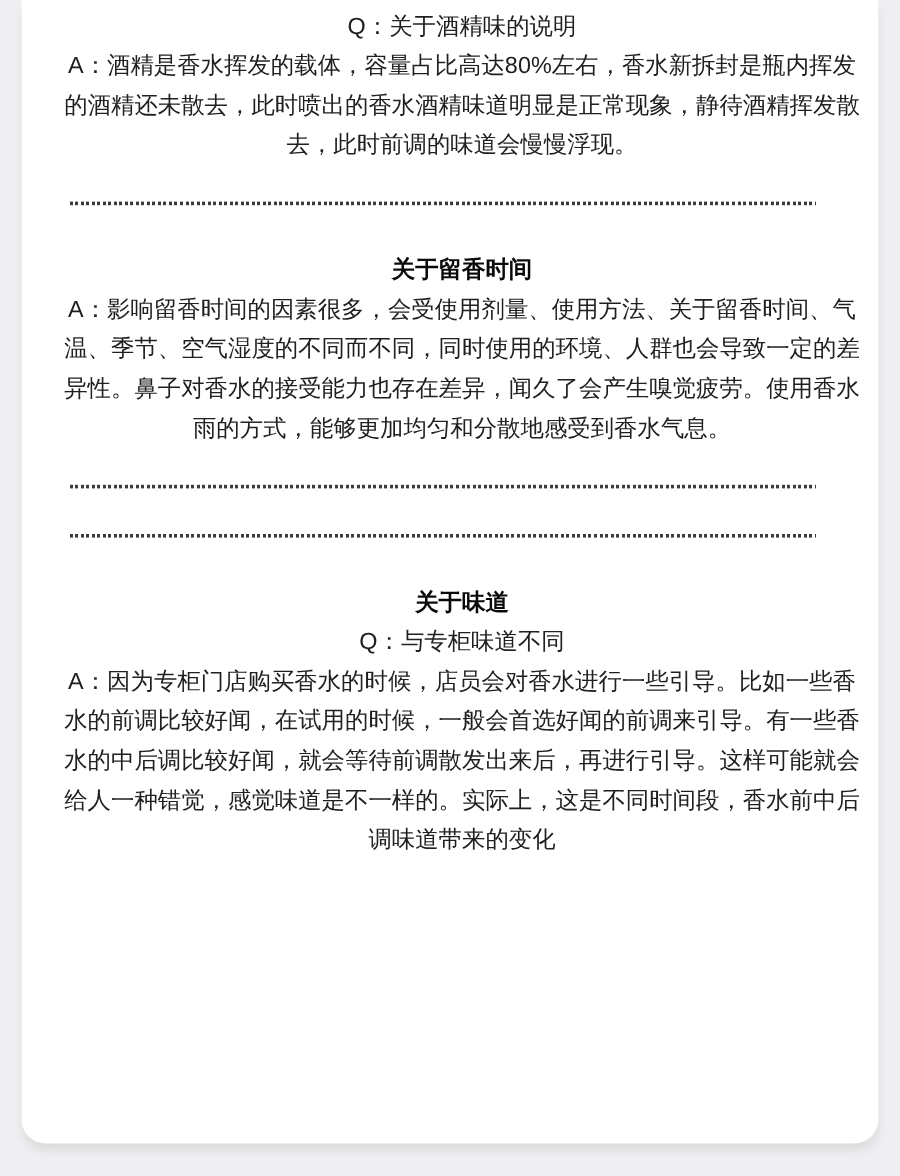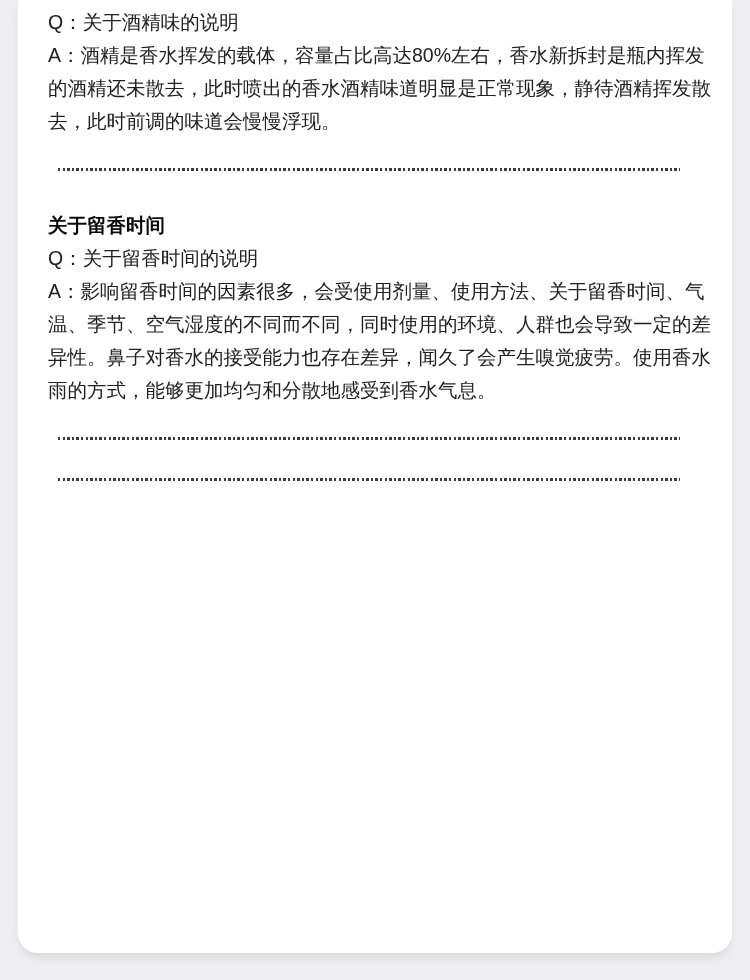--- a/index.html
+++ b/index.html
@@ -2,21 +2,21 @@
 <html style="--page-bg: #efeff1; --card-bg: #ffffff; --text: #202020; --heading: #0a0a0a; --divider: #3c3c3c;"><head>
 <meta charset="utf-8">
 <style>
   :root{
     --page-bg:#efeff1;
     --card-bg:#ffffff;
     --text:#202020;
     --heading:#0a0a0a;
     --divider:#3c3c3c;
   }
-  *{margin:0;padding:0;box-sizing:border-box;}
+  *{margin:0;padding:0;box-sizing:border-box;text-align:center;}
   html,body{width:750px;}
   body{
     background:var(--page-bg);
     height:980px;
     overflow:hidden;
     font-family:"Liberation Sans","DejaVu Sans",sans-serif;
   }
   .card{
     margin:0 18px;
     width:714px;
@@ -58,23 +58,27 @@
 
   <section class="faq-section">
     <p>Q：关于酒精味的说明</p>
     <p>A：酒精是香水挥发的载体，容量占比高达80%左右，香水新拆封是瓶内挥发的酒精还未散去，此时喷出的香水酒精味道明显是正常现象，静待酒精挥发散去，此时前调的味道会慢慢浮现。</p>
   </section>
 
   <div class="divider"></div>
 
   <section class="faq-section">
     <h2>关于留香时间</h2>
-    <p>Q：关于留香时间的说明</p>
     <p>A：影响留香时间的因素很多，会受使用剂量、使用方法、关于留香时间、气温、季节、空气湿度的不同而不同，同时使用的环境、人群也会导致一定的差异性。鼻子对香水的接受能力也存在差异，闻久了会产生嗅觉疲劳。使用香水雨的方式，能够更加均匀和分散地感受到香水气息。</p>
   </section>
 
   <div class="divider"></div>
 
 
   <div class="divider"></div>
 
+  <section class="faq-section">
+    <h2>关于味道</h2>
+    <p>Q：与专柜味道不同</p>
+    <p>A：因为专柜门店购买香水的时候，店员会对香水进行一些引导。比如一些香水的前调比较好闻，在试用的时候，一般会首选好闻的前调来引导。有一些香水的中后调比较好闻，就会等待前调散发出来后，再进行引导。这样可能就会给人一种错觉，感觉味道是不一样的。实际上，这是不同时间段，香水前中后调味道带来的变化</p>
+  </section>
 
 </div>
 
 </body></html>

